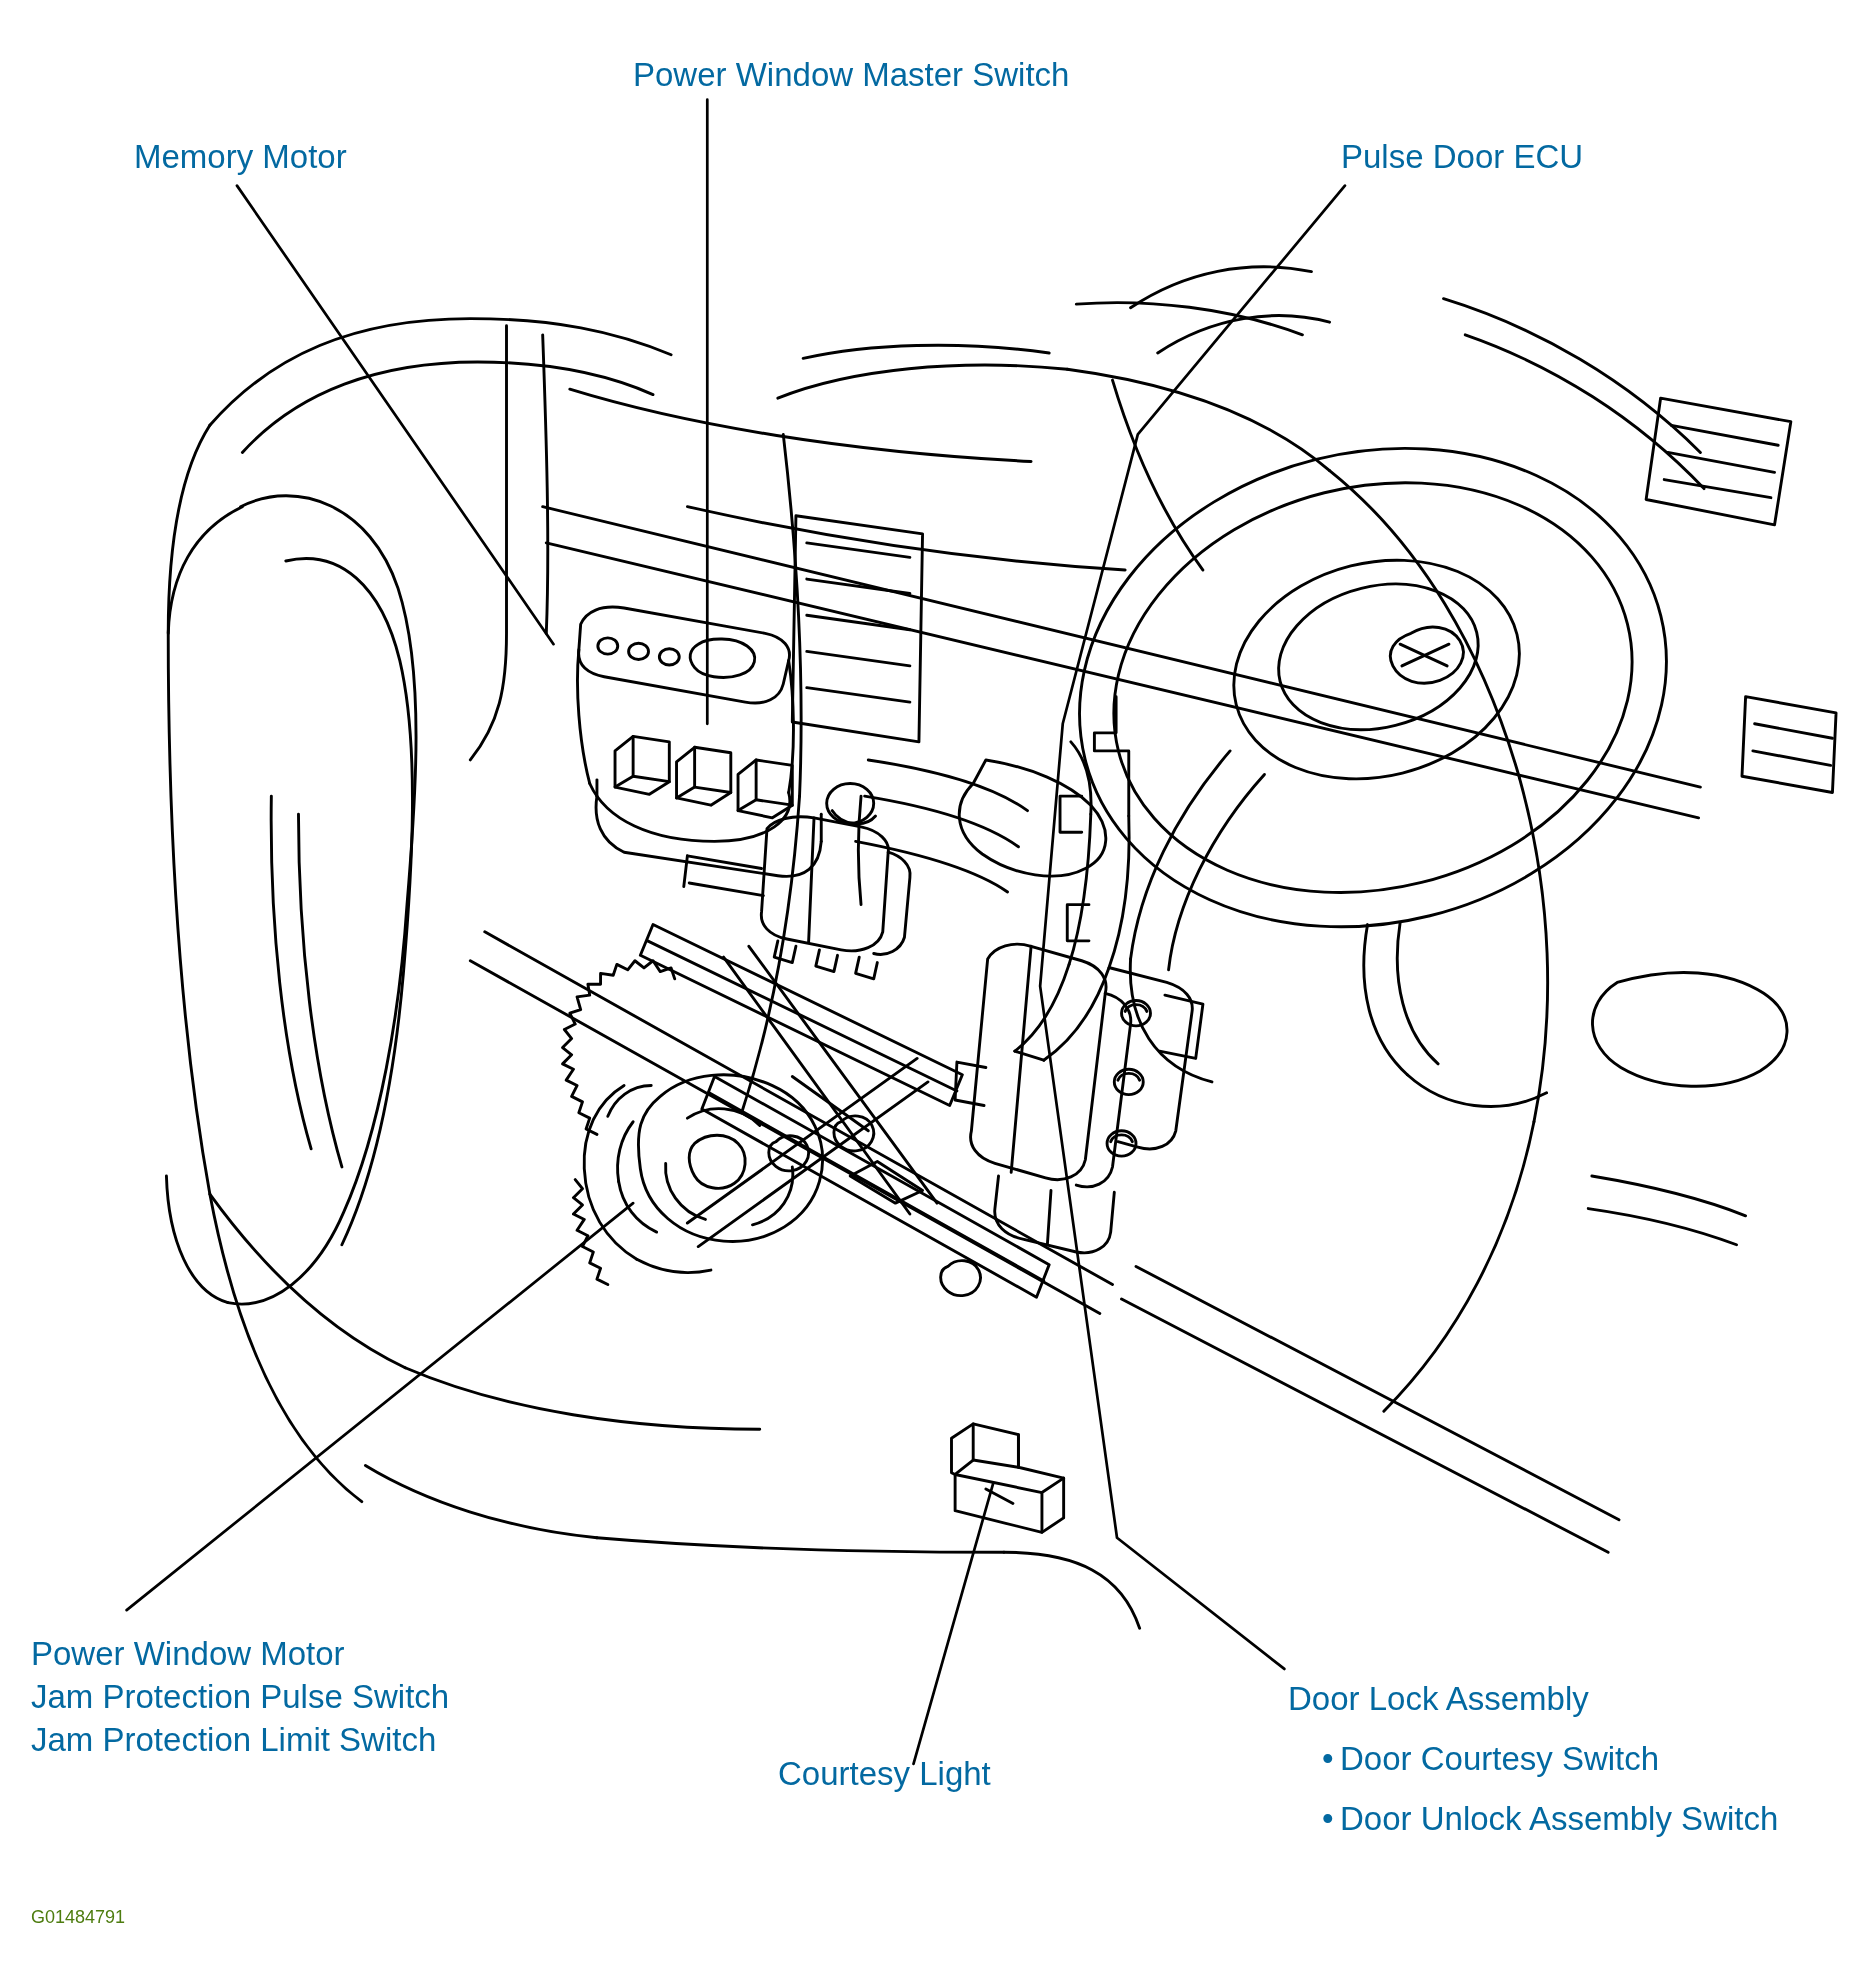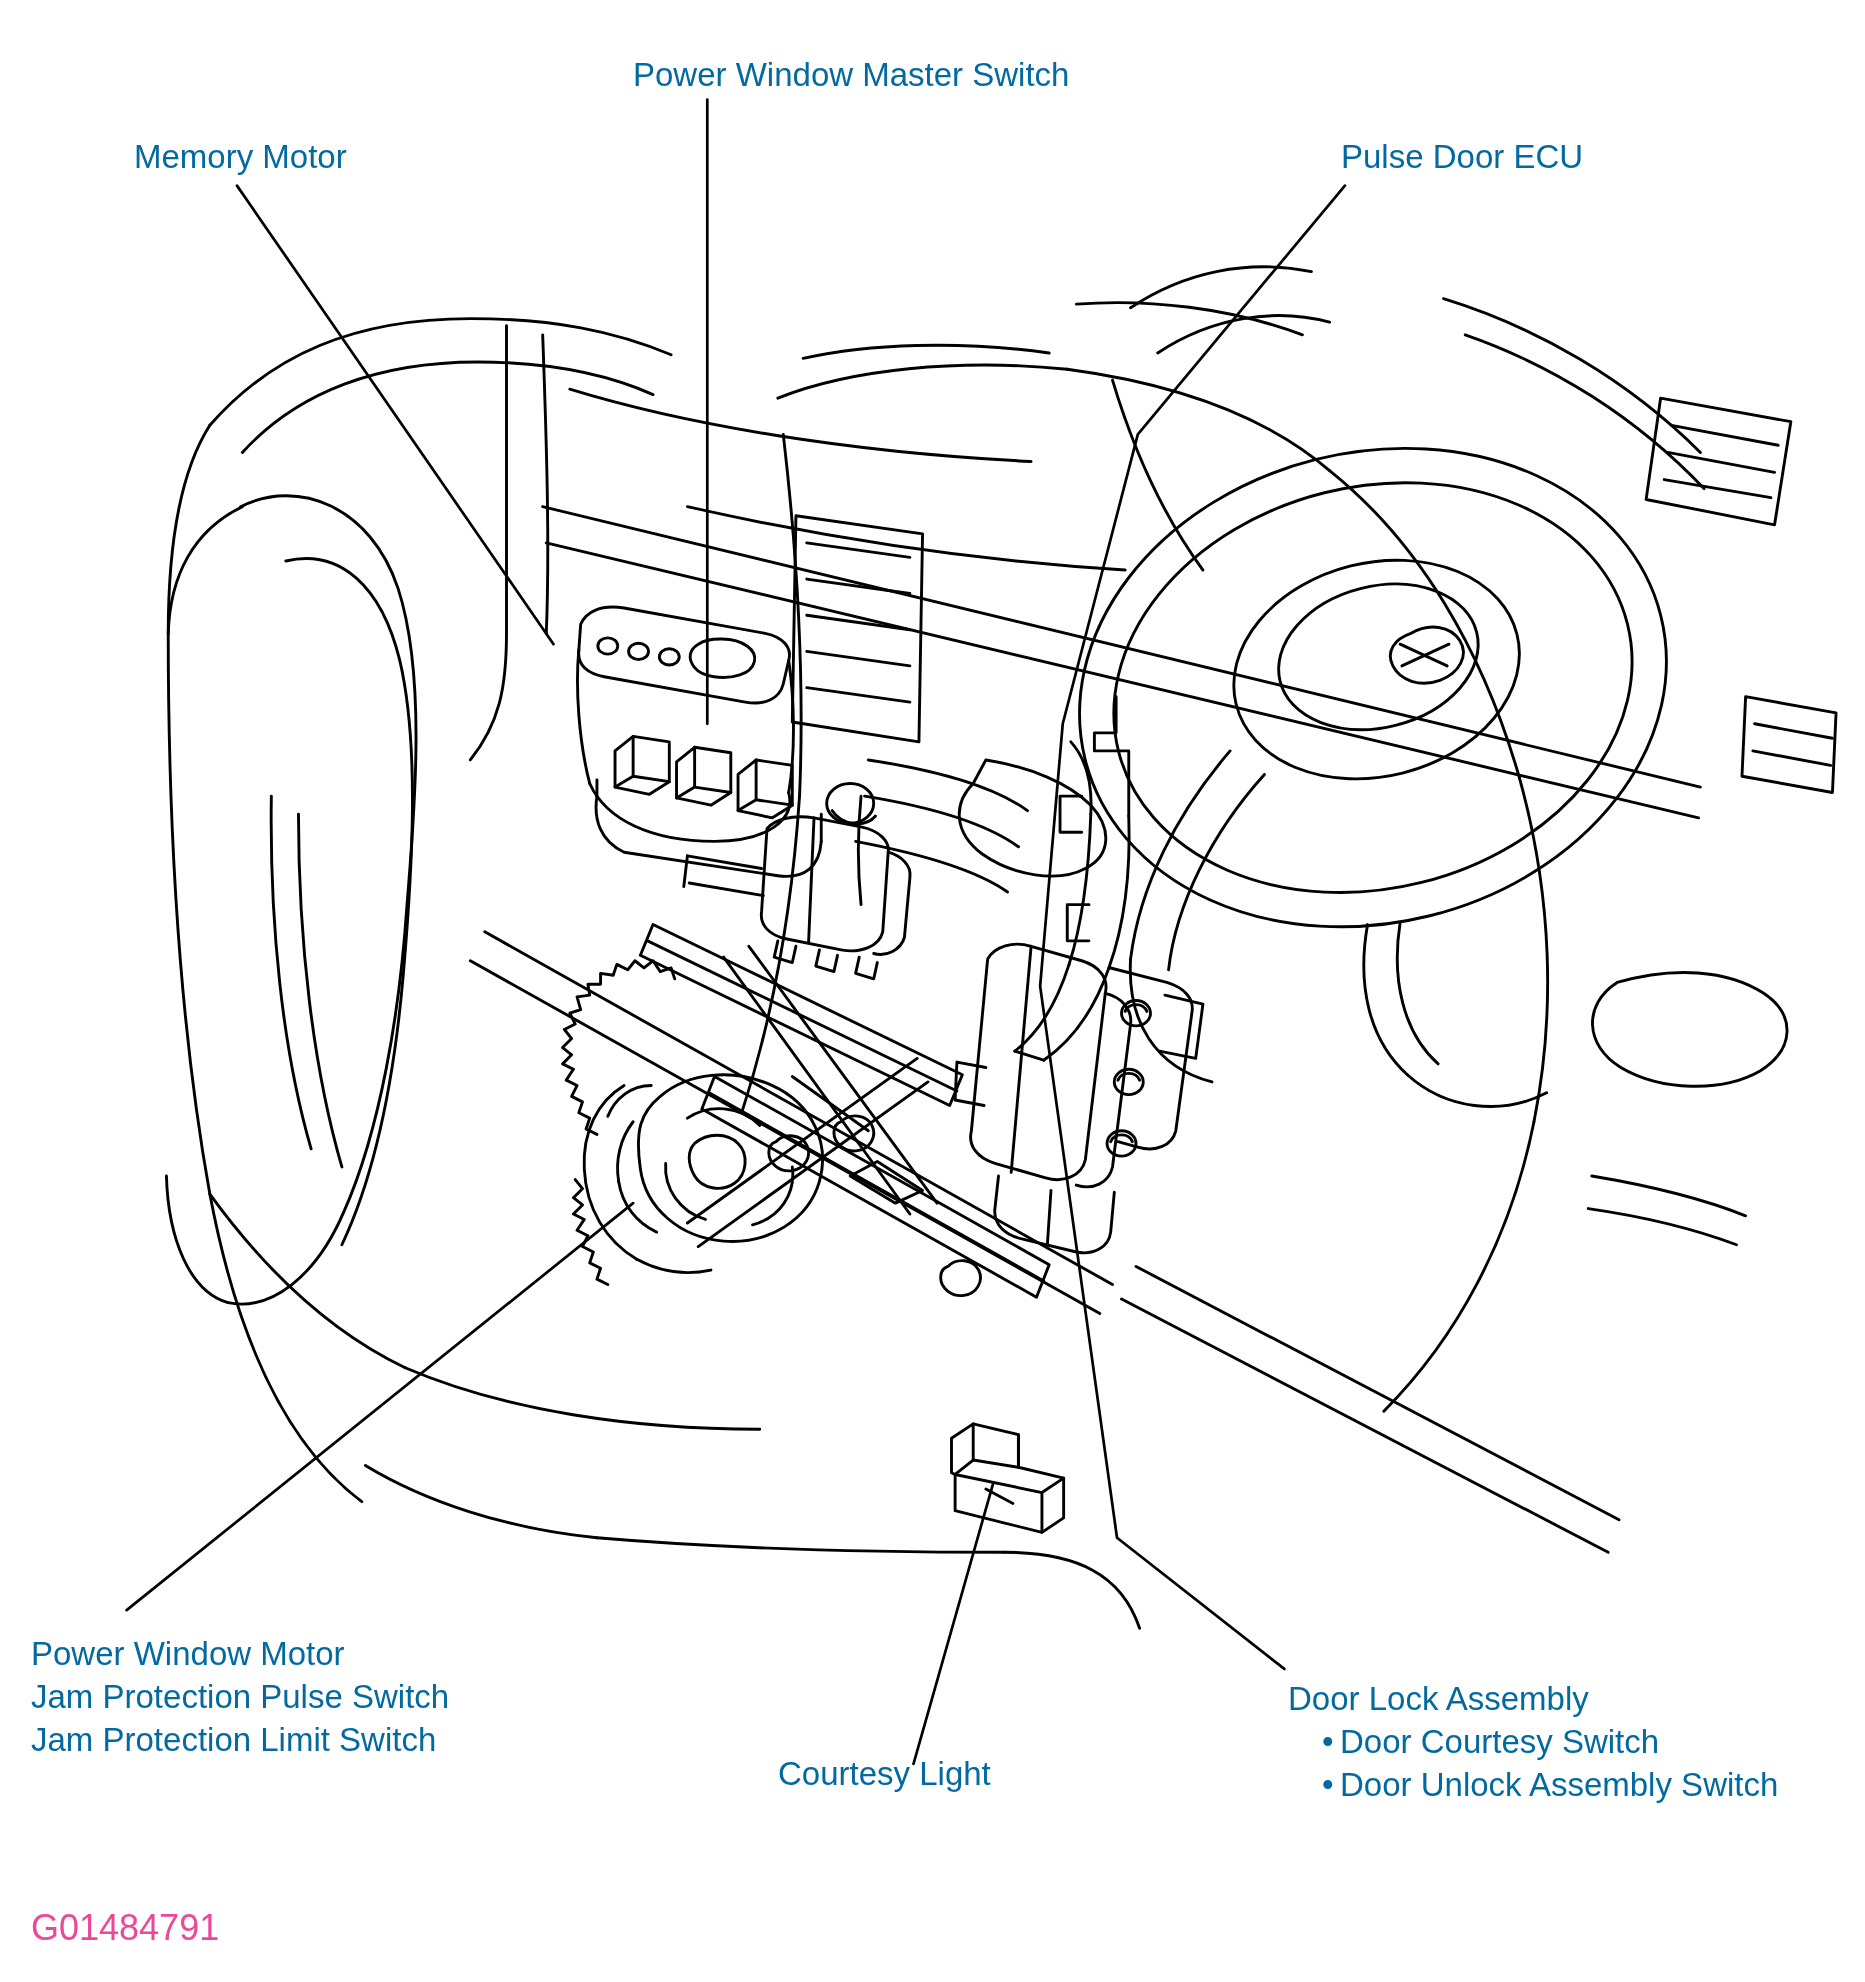--- a/index.html
+++ b/index.html
@@ -34,36 +34,37 @@
   .callout.multi {
     white-space: normal;
   }
   .bullet-list {
     margin: 0;
     padding: 0;
     list-style: none;
   }
   .bullet-list li {
     white-space: pre;
+    margin-top: 17px;
   }
   .bullet-list li:before {
     content: "\2022";
     display: inline-block;
     width: 18px;
   }
   .indent-block {
     padding-left: 34px;
   }
   #figure-id {
     position: absolute;
     left: 31px;
     top: 1907px;
     font-family: "Liberation Sans", sans-serif;
-    font-size: 36px;
-    color: #ec4899;
+    font-size: 18px;
+    color: #4d7c0f;
     white-space: pre;
   }
 </style>
 </head>
 <body>
 
 <div id="page">
 
   <svg id="diagram-svg" viewBox="0 0 2062 2192" xmlns="http://www.w3.org/2000/svg">
     <g fill="none" stroke="#000000" stroke-width="3.2" stroke-linecap="round" stroke-linejoin="round">

